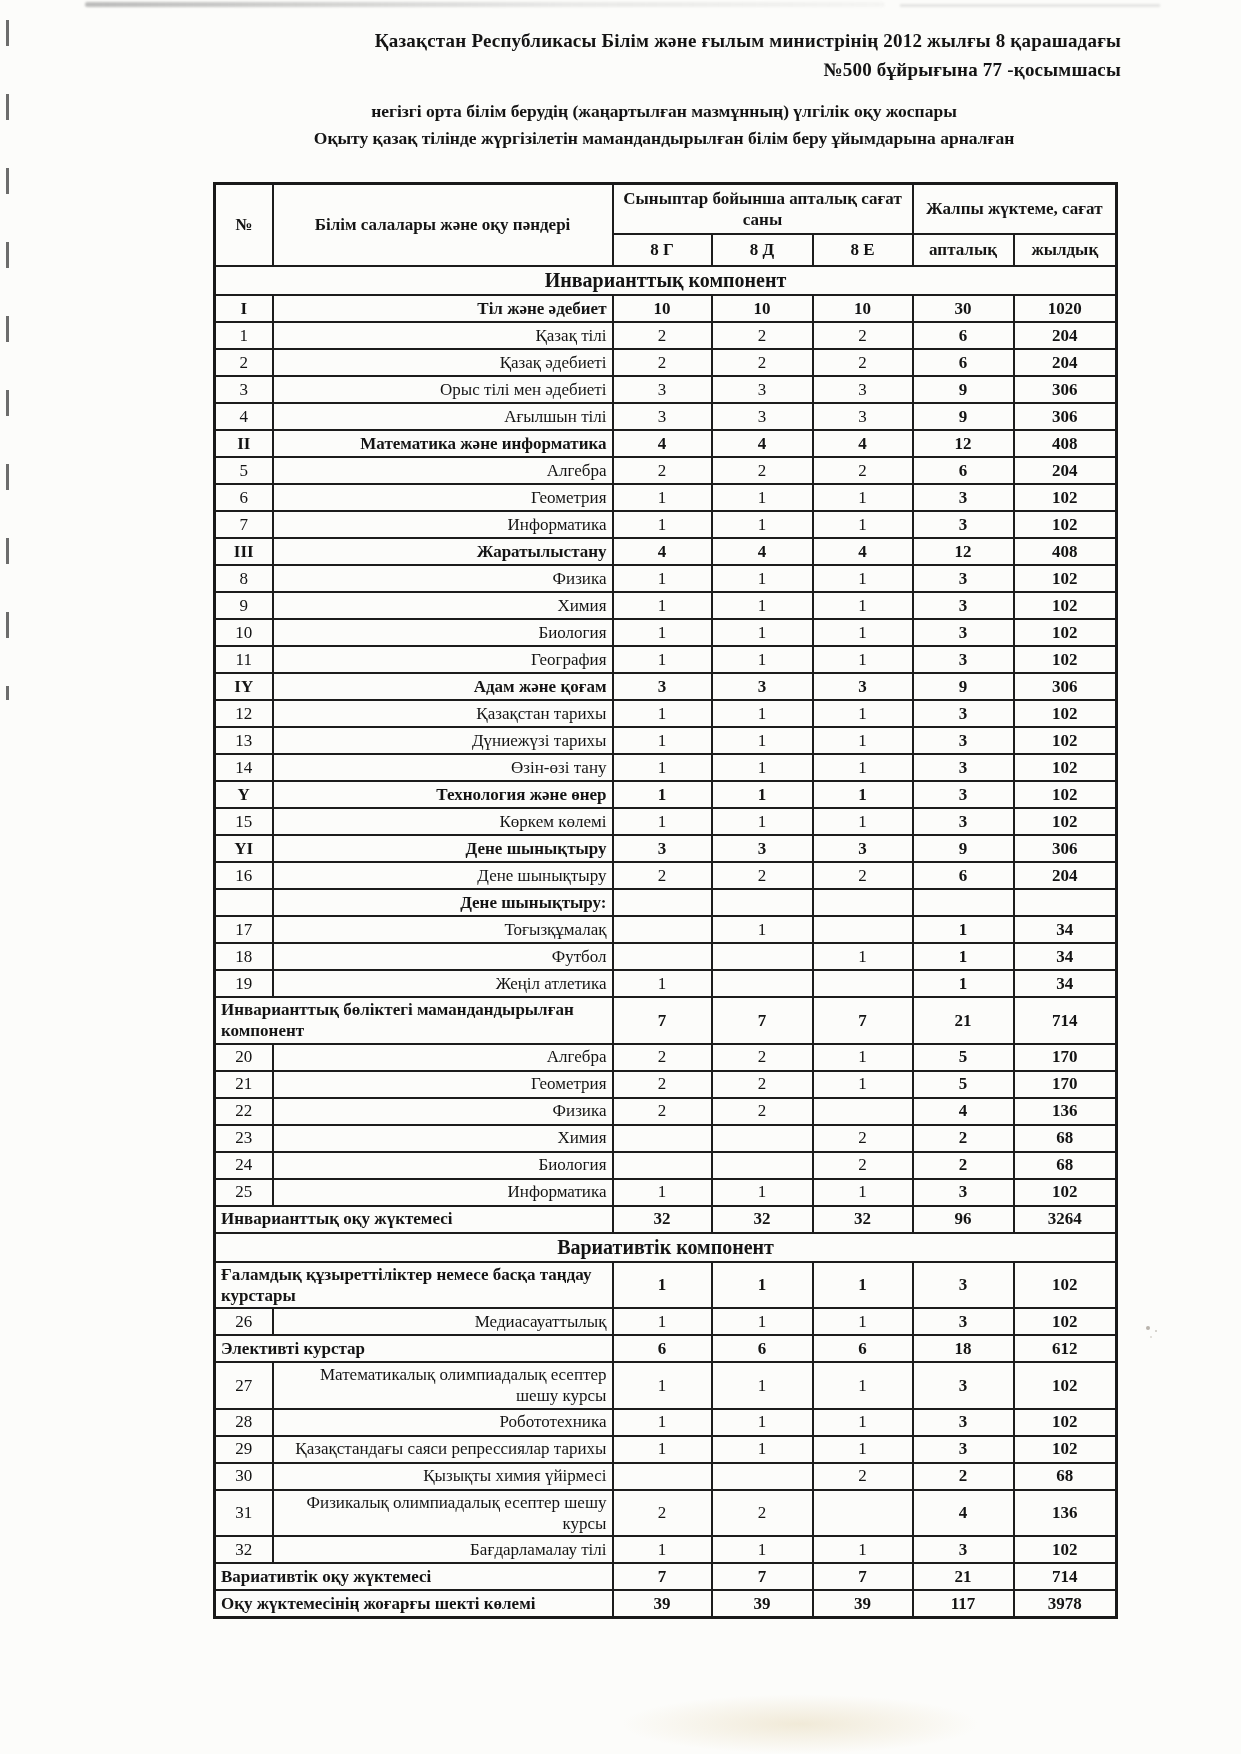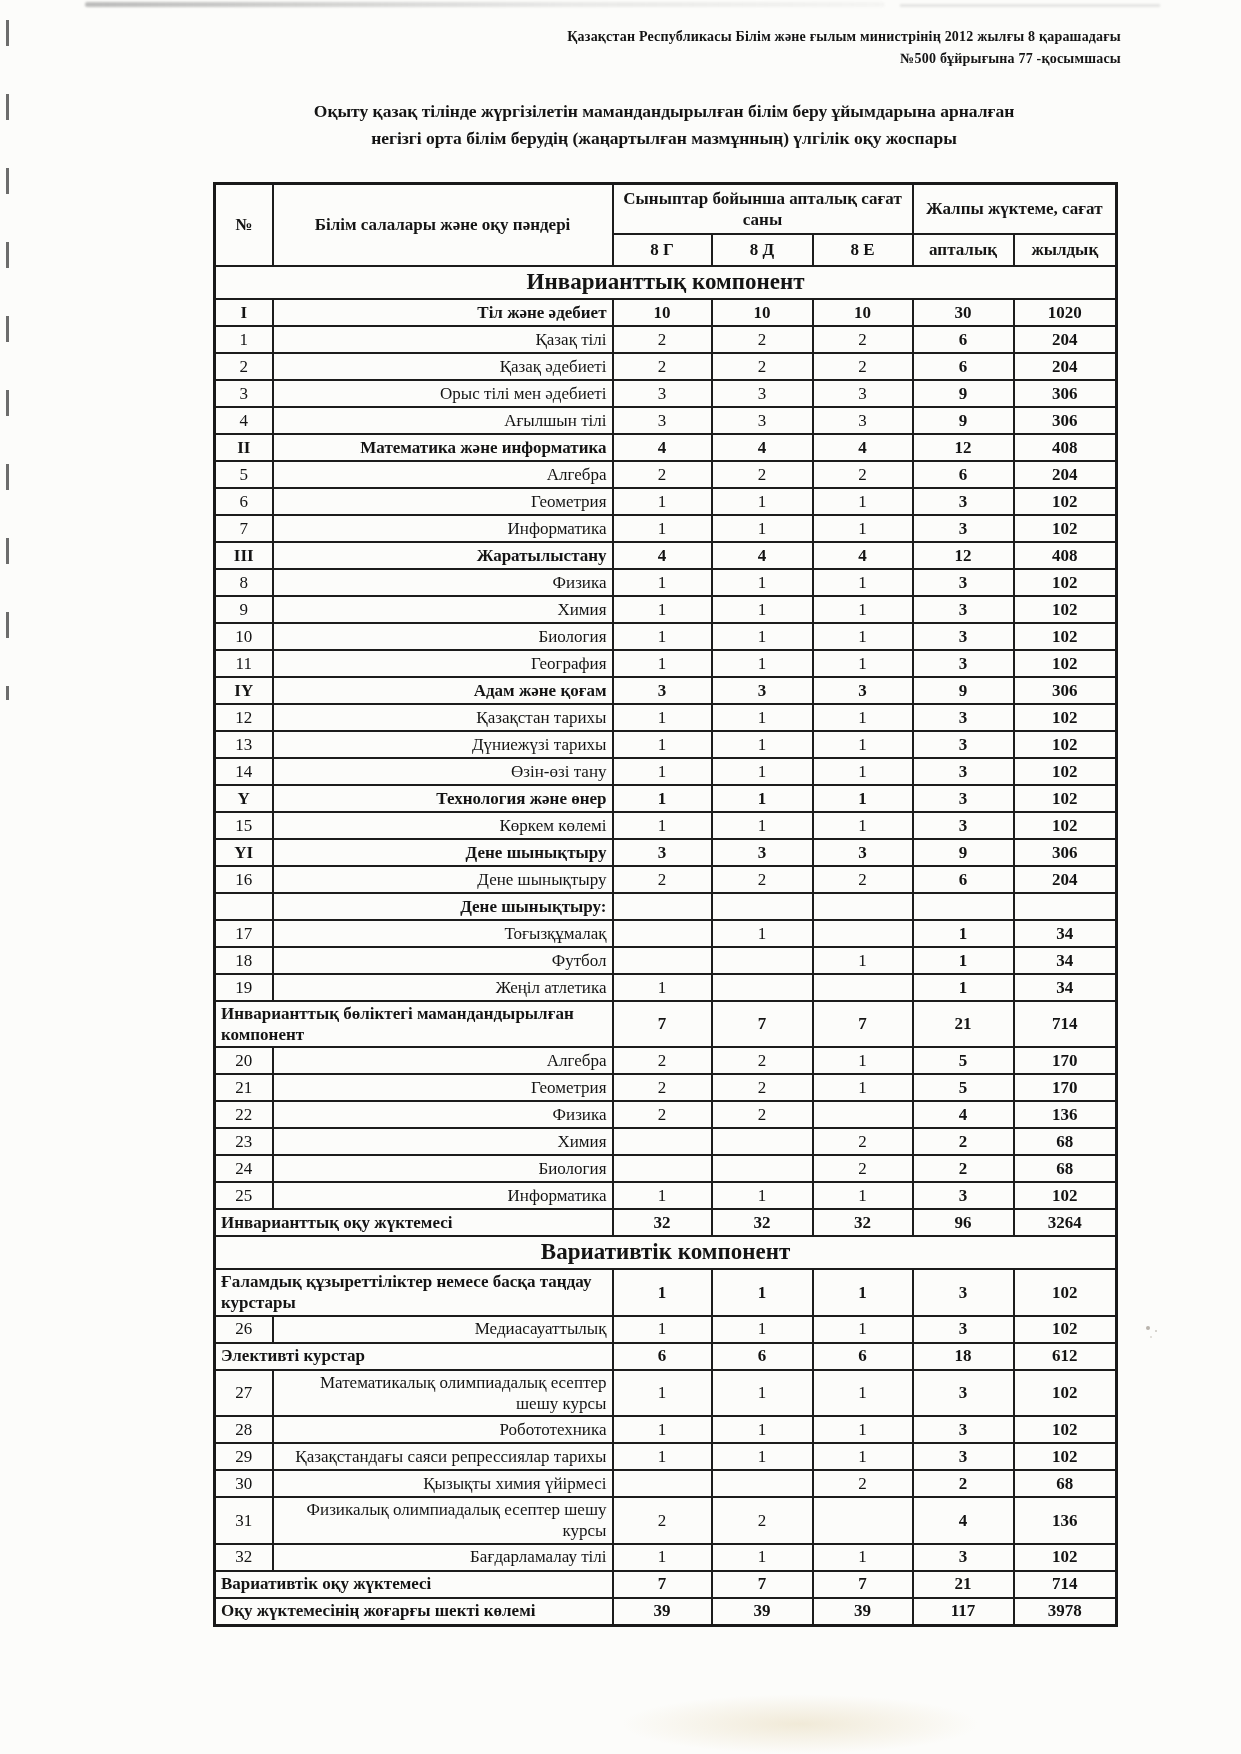--- a/index.html
+++ b/index.html
@@ -30,21 +30,21 @@
     background:rgba(130,120,110,.55); border-radius:50%;
     box-shadow:8px 3px 0 -1px rgba(140,130,120,.45), 3px 9px 0 -1px rgba(150,140,130,.35);
   }
   .bottom-smudge {
     position:absolute; left:620px; top:1694px; width:360px; height:60px;
     background:radial-gradient(ellipse at center, rgba(222,204,160,.38), rgba(222,204,160,0) 70%);
   }
 
   .header-note {
     position:absolute; top:26px; right:120px;
-    text-align:right; font-size:14px; font-weight:bold; line-height:1.55;
+    text-align:right; font-size:19px; font-weight:bold; line-height:1.55;
     letter-spacing:.2px;
   }
   .doc-title {
     position:absolute; top:98px; left:208px; width:912px;
     text-align:center; font-size:17.5px; font-weight:bold; line-height:1.55;
   }
 
   .table-wrap { position:absolute; left:213px; top:182px; }
   table.plan {
     border-collapse:collapse; table-layout:fixed; width:902px;
@@ -53,21 +53,21 @@
   table.plan td {
     border:2px solid #1c1c1c;
     font-size:17px; line-height:1.25;
     padding:1px 5px; vertical-align:middle;
     overflow:hidden;
   }
   tr.hrow1 td { height:46px; text-align:center; font-weight:bold; }
   tr.hrow2 td { height:28px; text-align:center; font-weight:bold; }
   td.hnum, td.hsubj { font-weight:bold; text-align:center; }
 
-  tr.r-section td { height:24px; text-align:center; font-weight:bold; font-size:23px; }
+  tr.r-section td { height:24px; text-align:center; font-weight:bold; font-size:20px; }
   tr.r-item td, tr.r-group td, tr.r-subhead td { height:23px; }
   tr.r-span td { height:23px; }
 
   td.num   { text-align:center; }
   td.label { text-align:right; padding-left:7px; }
   td.splabel { text-align:left; padding-left:5px; font-weight:bold; }
   td.v { text-align:center; }
   td.b { font-weight:bold; }
 </style>
 </head>
@@ -78,22 +78,22 @@
 <div class="left-marks"></div>
 <div class="right-smudge"></div>
 <div class="bottom-smudge"></div>
 
 <div class="header-note">
   <div>Қазақстан Республикасы Білім және ғылым министрінің 2012 жылғы 8 қарашадағы</div>
   <div>№500 бұйрығына 77 -қосымшасы</div>
 </div>
 
 <div class="doc-title">
+  <div>негізгі орта білім берудің (жаңартылған мазмұнның) үлгілік оқу жоспары</div>
   <div>Оқыту қазақ тілінде жүргізілетін мамандандырылған білім беру ұйымдарына арналған</div>
-  <div>негізгі орта білім берудің (жаңартылған мазмұнның) үлгілік оқу жоспары</div>
 </div>
 
 <div class="table-wrap">
   <table class="plan">
     <colgroup>
       <col style="width:58px">
         <col style="width:340px">
       <col style="width:99px">
         <col style="width:101px">
         <col style="width:100px">

